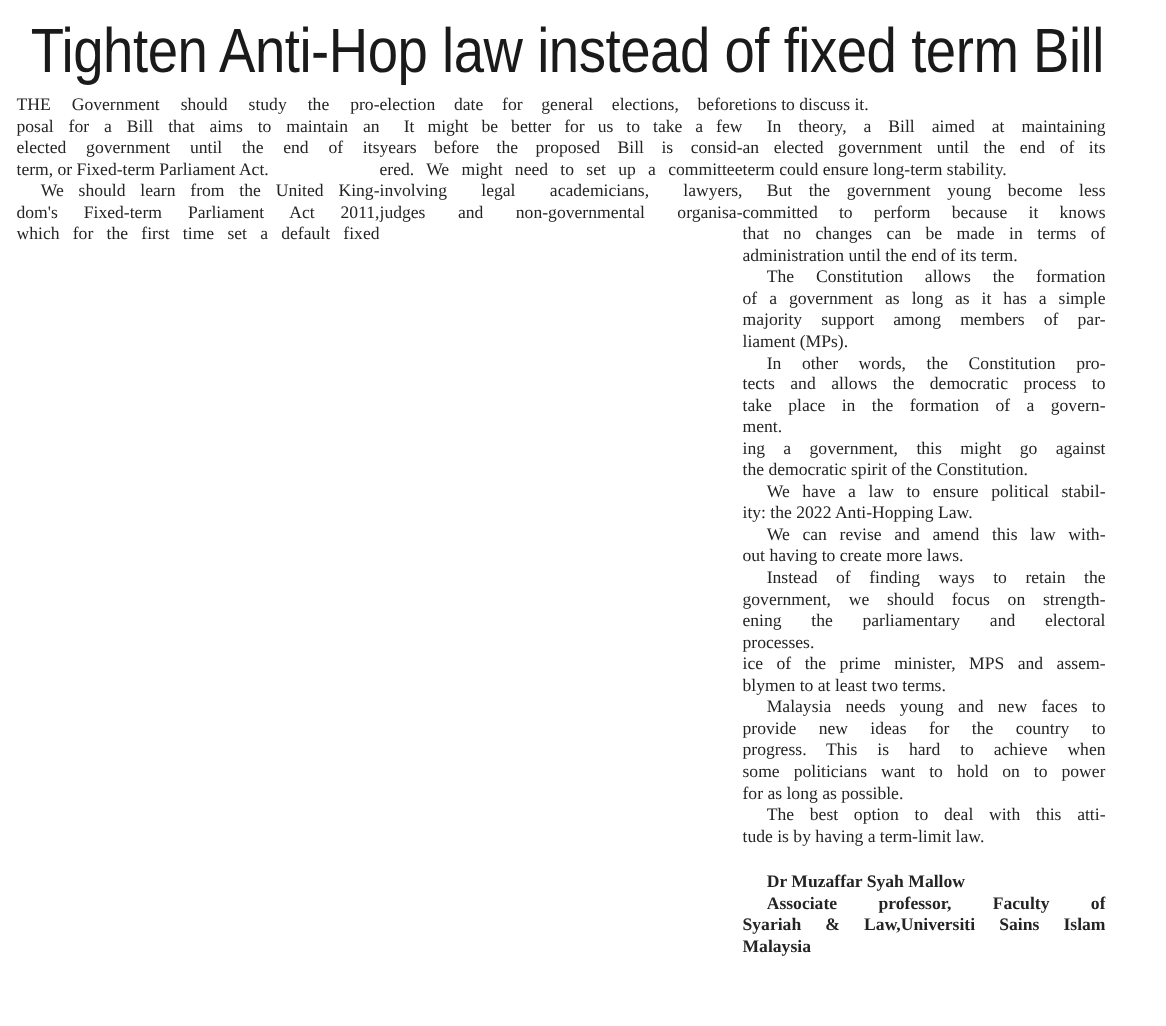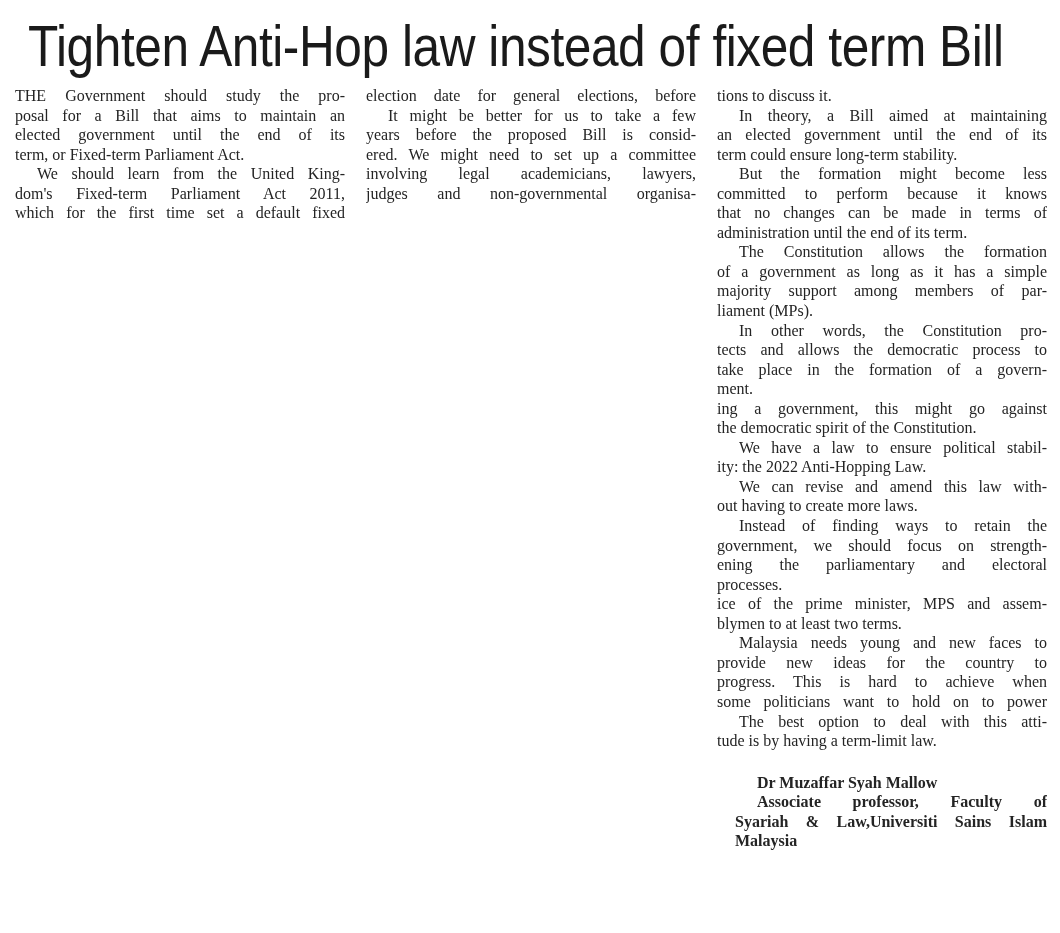--- a/index.html
+++ b/index.html
@@ -21,21 +21,20 @@
     font-size: 57px;
     line-height: 1;
     color: var(--headline-color, #1a1a1a);
     white-space: nowrap;
     transform: scaleX(0.87);
     transform-origin: 0 0;
     letter-spacing: -0.5px;
   }
   .cols {
     display: flex;
-    gap: 21px;
     padding: 0 12px 0 15px;
     margin-top: 11px;
   }
   .col {
     width: 330px;
     flex: 0 0 330px;
     font-size: 16px;
     line-height: 19.55px;
     color: var(--text-color, #242424);
   }
@@ -45,21 +44,20 @@
     overflow: hidden;
   }
   .ln.end {
     text-align-last: left;
   }
   .ln.ind {
     text-indent: 22px;
   }
   .ln.b {
     font-weight: bold;
-    margin-left: 18px;
   }
   .ln.blank {
     height: 22px;
   }
 </style>
 </head>
 <body style="background: rgb(255, 255, 255);">
 
 <div>
   <h1 class="headline">Tighten Anti-Hop law instead of fixed term Bill</h1>
@@ -80,21 +78,21 @@
         <div class="ln">years before the proposed Bill is consid-</div>
         <div class="ln">ered. We might need to set up a committee</div>
         <div class="ln">involving legal academicians, lawyers,</div>
         <div class="ln">judges and non-governmental organisa-</div>
       </div>
     <div class="col">
         <div class="ln end">tions to discuss it.</div>
         <div class="ln ind">In theory, a Bill aimed at maintaining</div>
         <div class="ln">an elected government until the end of its</div>
         <div class="ln end">term could ensure long-term stability.</div>
-        <div class="ln ind">But the formation might become less</div>
+        <div class="ln ind">But the government young become less</div>
         <div class="ln">committed to perform because it knows</div>
         <div class="ln">that no changes can be made in terms of</div>
         <div class="ln end">administration until the end of its term.</div>
         <div class="ln ind">The Constitution allows the formation</div>
         <div class="ln">of a government as long as it has a simple</div>
         <div class="ln">majority support among members of par-</div>
         <div class="ln end">liament (MPs).</div>
         <div class="ln ind">In other words, the Constitution pro-</div>
         <div class="ln">tects and allows the democratic process to</div>
         <div class="ln">take place in the formation of a govern-</div>
@@ -108,20 +106,21 @@
         <div class="ln ind">Instead of finding ways to retain the</div>
         <div class="ln">government, we should focus on strength-</div>
         <div class="ln">ening the parliamentary and electoral</div>
         <div class="ln end">processes.</div>
         <div class="ln">ice of the prime minister, MPS and assem-</div>
         <div class="ln end">blymen to at least two terms.</div>
         <div class="ln ind">Malaysia needs young and new faces to</div>
         <div class="ln">provide new ideas for the country to</div>
         <div class="ln">progress. This is hard to achieve when</div>
         <div class="ln">some politicians want to hold on to power</div>
+        <div class="ln end">for as long as possible.</div>
         <div class="ln ind">The best option to deal with this atti-</div>
         <div class="ln end">tude is by having a term-limit law.</div>
         <div class="ln blank"></div>
         <div class="ln ind end b">Dr Muzaffar Syah Mallow</div>
         <div class="ln ind b">Associate professor, Faculty of</div>
         <div class="ln b">Syariah &amp; Law,Universiti Sains Islam</div>
         <div class="ln end b">Malaysia</div>
       </div>
   </div>
 </div>

